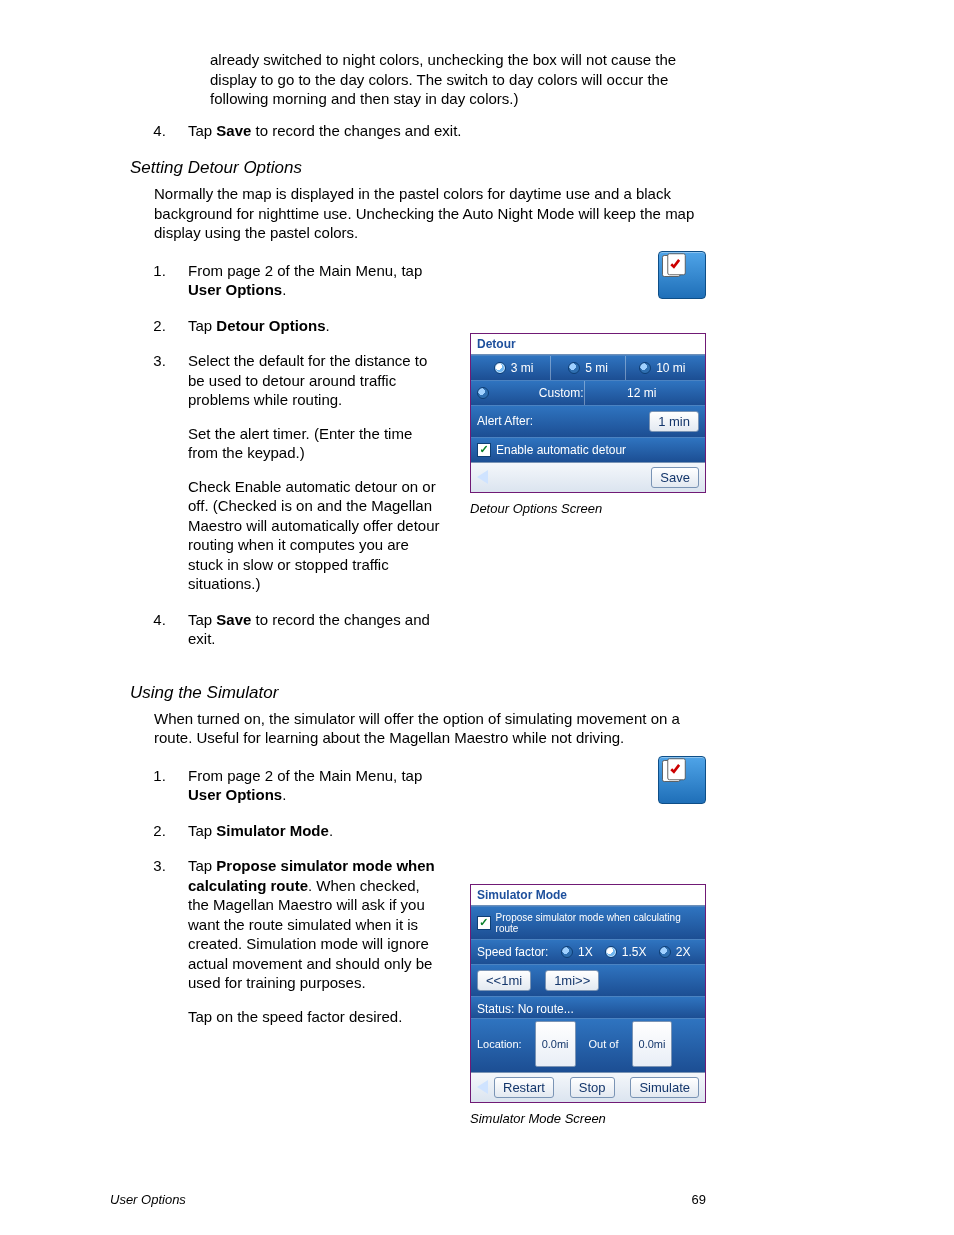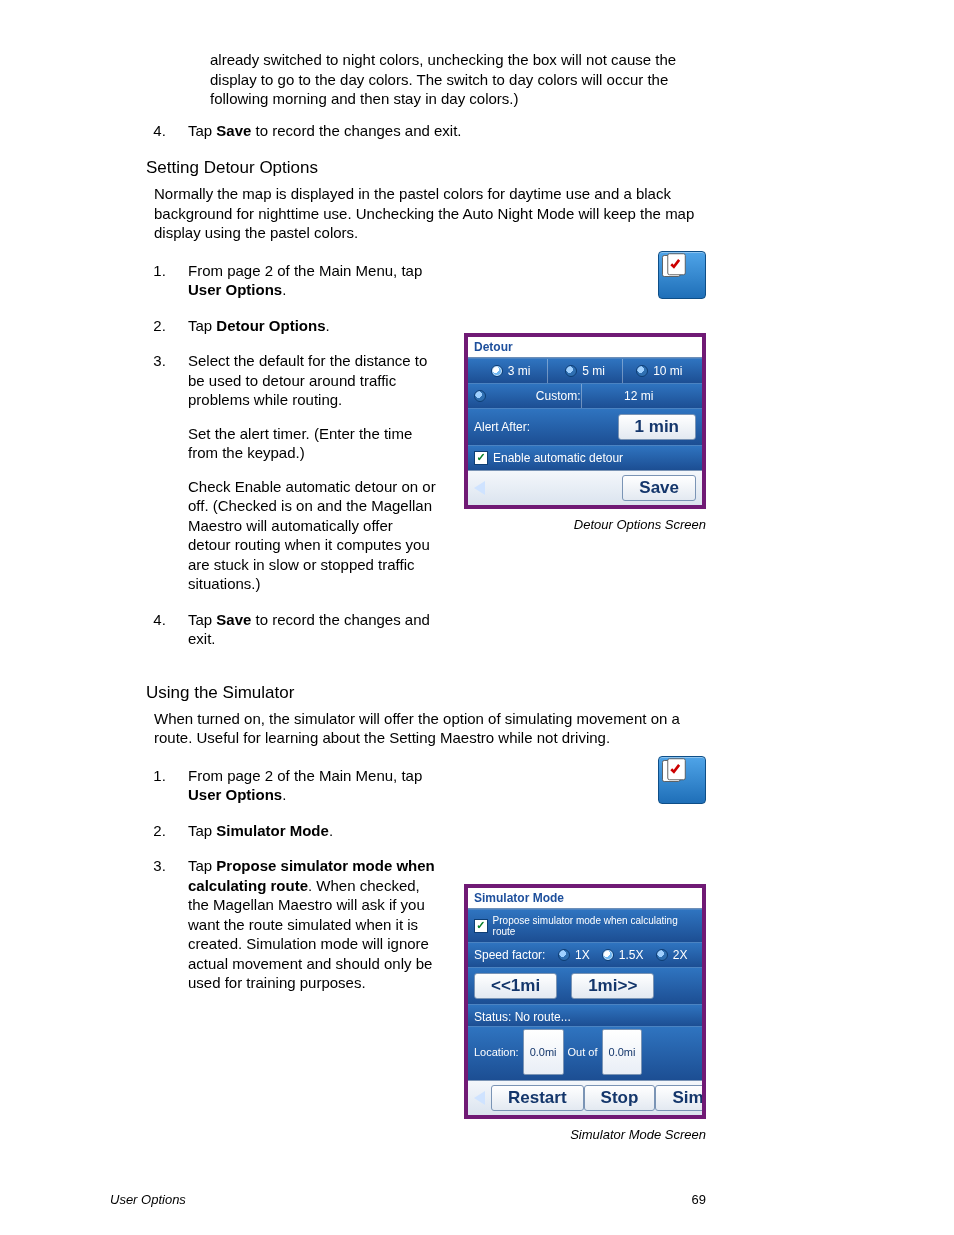--- a/index.html
+++ b/index.html
@@ -26,38 +26,39 @@
     margin: 0 0 0 60px;
     padding: 0;
   }
   ol.steps > li {
     padding-left: 18px;
     margin-bottom: 16px;
     line-height: 1.3;
   }
   li .sub { margin-top: 14px; }
   h3.section {
+    font-style: italic;
     font-weight: normal;
     font-size: 17px;
-    margin: 18px 0 6px 36px;
+    margin: 18px 0 6px 20px;
   }
   .section-intro {
     margin: 0 0 18px 44px;
     line-height: 1.3;
   }
   .two-col {
     display: flex;
     align-items: flex-start;
     gap: 26px;
     margin-top: 12px;
   }
   .left-col { flex: 1 1 auto; }
   .right-col { flex: 0 0 auto; }
   .caption {
-    text-align: right;
+    text-align: left;
     font-style: italic;
     font-size: 13px;
     margin-top: 8px;
     color: #000;
   }
   .thumb-icon {
     width: 46px; height: 46px;
     background: linear-gradient(#4fa4e8,#1f6fb8);
     border: 1px solid #0e4e87;
     border-radius: 4px;
@@ -67,21 +68,21 @@
     vertical-align: middle;
     margin-left: 8px;
     box-shadow: inset 0 1px 0 rgba(255,255,255,.35);
   }
   .thumb-icon svg { width: 28px; height: 28px; }
   .step-with-icon { display: flex; align-items: center; }
   .step-with-icon .txt { flex: 1; }
 
   .screenshot {
     width: 234px;
-    border: 4px solid #701a75;
+    border: 1px solid #701a75;
     background: #fff;
     font-family: Arial, sans-serif;
     overflow: hidden;
   }
   .ss-title {
     background: #fff;
     color: #1d4f9c;
     font-weight: bold;
     font-size: 12px;
     padding: 3px 6px;
@@ -108,23 +109,22 @@
     box-shadow: 0 0 0 1px #cfe8ff inset;
   }
   .ss-cell { flex: 1; display: flex; align-items: center; justify-content: center; }
   .ss-cell.left { justify-content: space-between; }
   .vdiv { width:1px; align-self: stretch; background: rgba(255,255,255,.35); margin: -5px 0; }
   .ss-btn {
     background: linear-gradient(#ffffff,#e3e9f1);
     border: 1px solid #7a94b5;
     border-radius: 3px;
     color: #14366b;
-    font-size: 17px;
-    padding: 2px 16px;
-    font-weight: bold;
+    font-size: 13px;
+    padding: 2px 8px;
   }
   .check {
     width: 12px; height: 12px;
     background: #fff;
     border: 1px solid #0e3e75;
     margin-right: 5px;
     display: inline-flex; align-items: center; justify-content: center;
     font-size: 11px; color: #0a7f2a; font-weight: bold;
   }
   .back-arrow {
@@ -246,37 +246,38 @@
         <div class="ss-foot">
           <span class="back-arrow"></span>
           <span class="ss-btn">Save</span>
         </div>
       </div>
       <div class="caption">Detour Options Screen</div>
     </div>
   </div>
 
   <h3 class="section">Using the Simulator</h3>
-  <p class="section-intro">When turned on, the simulator will offer the option of simulating movement on a route.  Useful for learning about the Setting Maestro while not driving.</p>
+  <p class="section-intro">When turned on, the simulator will offer the option of simulating movement on a route.  Useful for learning about the Magellan Maestro while not driving.</p>
 
   <div class="two-col">
     <div class="left-col">
       <ol class="steps">
         <li>
           <div class="step-with-icon">
             <div class="txt">
               <span>From page 2 of the Main Menu, tap </span><b>User Options</b><span>.</span>
             </div>
           </div>
         </li>
         <li>
           <span>Tap </span><b>Simulator Mode</b><span>.</span>
         </li>
         <li>
           <span>Tap </span><b>Propose simulator mode when calculating route</b><span>.  When checked, the Magellan Maestro will ask if you want the route simulated when it is created.  Simulation mode will ignore actual movement and should only be used for training purposes.</span>
+          <div class="sub">Tap on the speed factor desired.</div>
         </li>
       </ol>
     </div>
     <div class="right-col">
       <div class="thumb-icon" style="display:block; margin: -10px 0 80px auto;">
         <svg viewBox="0 0 32 32">
             <rect x="4" y="4" width="20" height="24" rx="2" fill="#fff" stroke="#555"></rect>
             <rect x="10" y="2" width="20" height="24" rx="2" fill="#fff" stroke="#555"></rect>
             <path d="M14 14 l3 3 l6 -8" stroke="#c00" stroke-width="3" fill="none"></path>
           </svg>
@@ -300,21 +301,21 @@
           <div class="ss-cell">
               <span class="radio"></span>
               <span>2X</span>
             </div>
         </div>
         <div class="ss-row" style="gap:14px;">
           <span class="ss-btn">&lt;&lt;1mi</span>
           <span class="ss-btn">1mi&gt;&gt;</span>
         </div>
         <div class="ss-row" style="padding-bottom:2px;">Status: No route...</div>
-        <div class="ss-row" style="padding-top:2px; gap:4px; font-size:11px;">
+        <div class="ss-row" style="padding-top:2px; gap:13px; font-size:11px;">
           <span>Location:</span>
           <span class="mini-field">0.0mi</span>
           <span>Out of</span>
           <span class="mini-field">0.0mi</span>
         </div>
         <div class="ss-foot">
           <div class="group">
             <span class="back-arrow"></span>
             <span class="ss-btn">Restart</span>
           </div>

